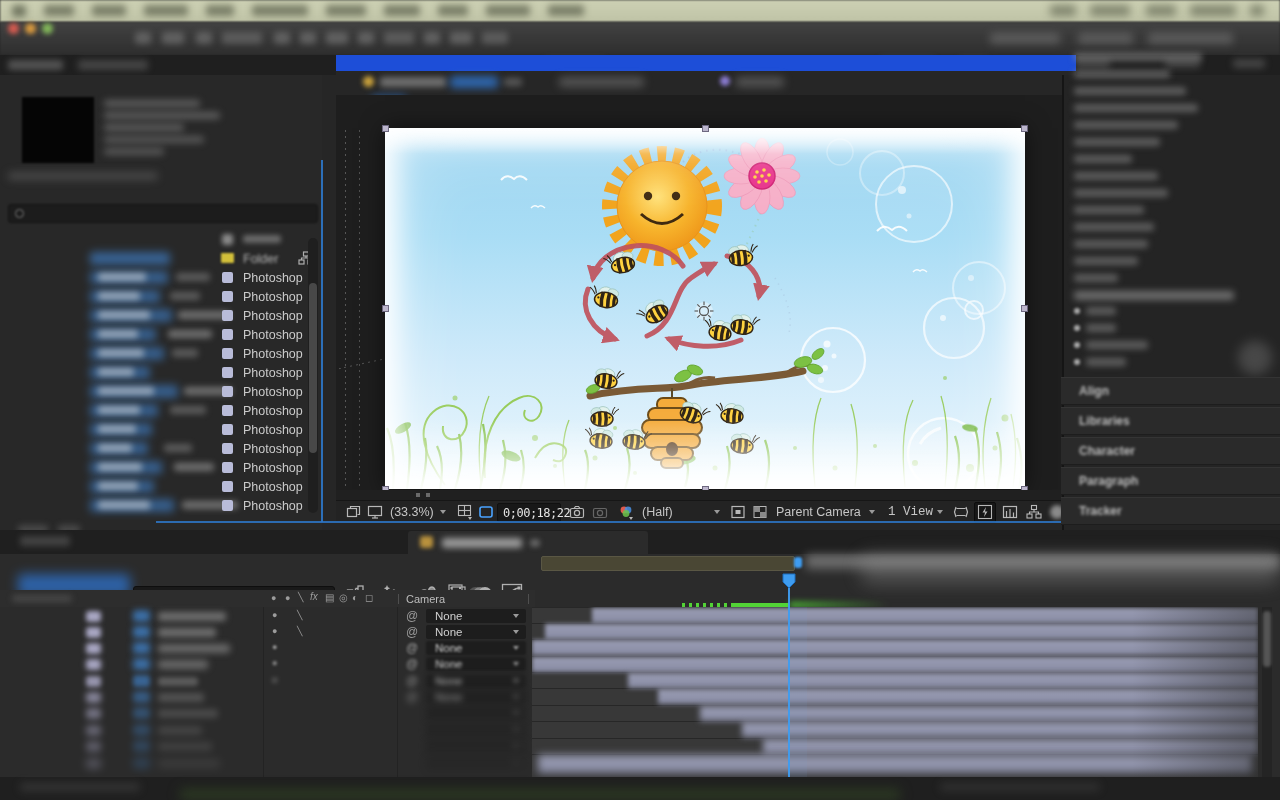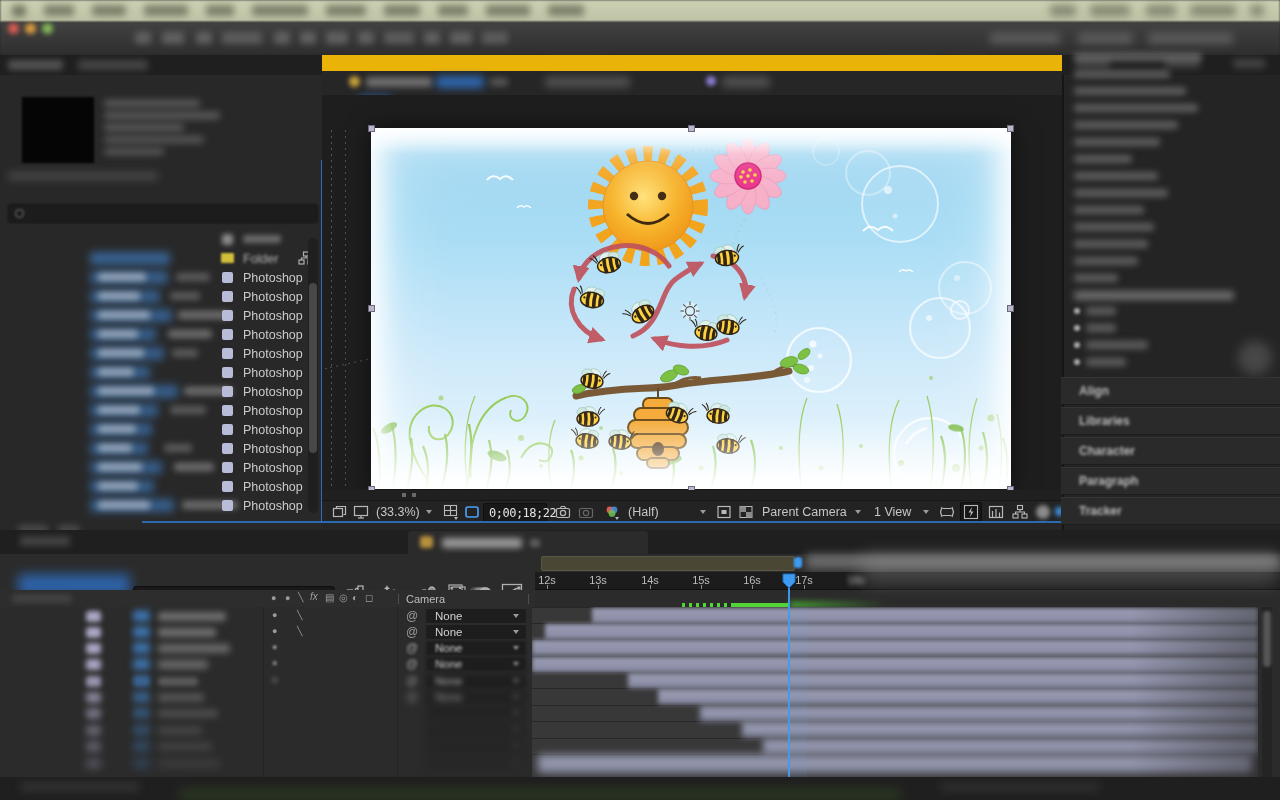--- a/index.html
+++ b/index.html
@@ -210,21 +210,21 @@
       <div class="b" style="left:308px;top:10px;width:10px;height:275px;background:#1f1f1f;border-radius:5px;"></div>
       <div class="b" style="left:309px;top:55px;width:8px;height:170px;background:#484848;border-radius:4px;"></div>
     </div>
 
     <div class="bl" style="left:18px;top:450px;width:30px;height:9px;background:rgba(150,150,150,.3);filter:blur(3px);"></div>
     <div class="bl" style="left:58px;top:450px;width:22px;height:9px;background:rgba(150,150,150,.3);filter:blur(3px);"></div>
   </div>
 
   <div class="b" style="left:321px;top:160px;width:2px;height:362px;background:#2d77c9;filter:blur(.6px);opacity:.9;"></div>
 
-  <div class="b" style="left:322px;top:55px;width:740px;height:467px;background:#eab308;">
+  <div class="b" style="left:336px;top:55px;width:740px;height:467px;background:#1d4ed8;">
 
     <div class="b" style="left:0;top:16px;width:740px;height:24px;background:#262626;">
       <div class="bl" style="left:27px;top:5px;width:11px;height:11px;border-radius:50%;background:#caa23c;filter:blur(2.5px);"></div>
       <div class="bl" style="left:44px;top:6px;width:66px;height:10px;background:rgba(200,200,200,.45);filter:blur(3px);"></div>
       <div class="bl" style="left:114px;top:5px;width:48px;height:12px;background:#2f6fc0;filter:blur(4px);opacity:.9;"></div>
       <div class="bl" style="left:168px;top:7px;width:18px;height:8px;background:rgba(180,180,180,.35);filter:blur(3px);"></div>
       <div class="bl" style="left:223px;top:6px;width:85px;height:10px;background:rgba(170,170,170,.35);filter:blur(4px);"></div>
       <div class="bl" style="left:384px;top:5px;width:10px;height:10px;border-radius:50%;background:#8a7bd0;filter:blur(2px);"></div>
       <div class="bl" style="left:400px;top:6px;width:48px;height:10px;background:rgba(170,170,170,.35);filter:blur(4px);"></div>
       <div class="bl" style="left:36px;top:25px;width:34px;height:11px;background:#2f6fc0;filter:blur(4.5px);opacity:.85;"></div>
@@ -542,21 +542,21 @@
           <rect x="2" y="2.5" width="12" height="11" stroke="#b8b8b8" stroke-width="1.2" fill="none"></rect>
           <rect x="5.5" y="6" width="5" height="4" fill="#b8b8b8"></rect>
         </svg>
       <svg class="icon16" style="left:416px;top:3px;" viewBox="0 0 16 16">
           <rect x="2" y="2.5" width="12" height="11" stroke="#b8b8b8" stroke-width="1" fill="none"></rect>
           <rect x="2" y="2.5" width="6" height="5.5" fill="#8a8a8a"></rect>
           <rect x="8" y="8" width="6" height="5.5" fill="#8a8a8a"></rect>
         </svg>
       <span class="txt vt" style="left:440px;top:4px;">Parent Camera</span>
       <span class="chev" style="position:absolute;left:533px;top:9px;"></span>
-      <span class="txt vt" style="left:552px;top:4px;">1 View</span>
+      <span class="txt vt" style="left:552px;top:4px;font-family:Liberation Mono, monospace;">1 View</span>
       <span class="chev" style="position:absolute;left:601px;top:9px;"></span>
       <svg class="icon16" style="left:617px;top:3px;" viewBox="0 0 16 16">
           <path d="M3,3 L1.5,8 L3,13 M13,3 L14.5,8 L13,13 M3.5,4.5 h9 M3.5,11.5 h9" stroke="#b8b8b8" stroke-width="1.2" fill="none"></path>
         </svg>
       <div class="b" style="left:638px;top:1px;width:20px;height:19px;background:#171717;border:1px solid #0d0d0d;border-radius:2px;">
         <svg class="icon16" style="left:2px;top:1px;" viewBox="0 0 16 16">
             <rect x="1.5" y="1.5" width="13" height="13" stroke="#b8b8b8" stroke-width="1.1" fill="none"></rect>
             <path d="M9,3 L5.5,8.5 h2.5 L7,13 L10.5,7.5 h-2.5 z" fill="#b8b8b8"></path>
           </svg>
       </div>
@@ -683,35 +683,20 @@
           <path d="M4,17 C9,17 9,5 18,5" stroke="#b0b0b0" stroke-width="1.5" fill="none"></path>
           <rect x="3" y="15.5" width="3" height="3" fill="#b0b0b0"></rect>
           <rect x="16.5" y="3.5" width="3" height="3" fill="#b0b0b0"></rect>
         </svg>
     </div>
 
     <div class="b" style="left:541px;top:26px;width:252px;height:13px;background:#4a4734;border:1px solid #5a5744;border-radius:2px;"></div>
     <div class="bl" style="left:806px;top:25px;width:474px;height:15px;background:linear-gradient(180deg,#9a9a9a,#636363);filter:blur(5px);opacity:.75;"></div>
     <div class="bl" style="left:794px;top:27px;width:8px;height:11px;border-radius:3px;background:#3e9cf0;filter:blur(1px);"></div>
 
-    <div class="b" style="left:535px;top:42px;width:745px;height:17px;background:#1c1c1c;border-bottom:1px solid #101010;">
-      <span class="ruler-label" style="left:12px;">12s</span>
-      <span class="ruler-label" style="left:63px;">13s</span>
-      <span class="ruler-label" style="left:115px;">14s</span>
-      <span class="ruler-label" style="left:166px;">15s</span>
-      <span class="ruler-label" style="left:217px;">16s</span>
-      <span class="ruler-label" style="left:269px;">17s</span>
-      <span class="ruler-label" style="left:321px;filter:blur(2.5px);">18s</span>
-      <span class="tick" style="left:12px;"></span>
-        <span class="tick" style="left:63px;"></span>
-      <span class="tick" style="left:115px;"></span>
-        <span class="tick" style="left:166px;"></span>
-      <span class="tick" style="left:217px;"></span>
-        <span class="tick" style="left:269px;"></span>
-    </div>
 
     <div class="bl" style="left:860px;top:24px;width:420px;height:30px;background:#9a9a9a;opacity:.35;filter:blur(9px);border-radius:10px;"></div>
 
     <div class="b" style="left:682px;top:73px;width:50px;height:4px;background:repeating-linear-gradient(90deg,#52d336 0 3px,transparent 3px 7px);"></div>
     <div class="b" style="left:732px;top:73px;width:57px;height:4px;background:#52d336;"></div>
     <div class="bl" style="left:789px;top:72px;width:100px;height:6px;background:linear-gradient(90deg,rgba(82,211,54,.85),rgba(82,211,54,0));filter:blur(3px);"></div>
 
     <div class="b" style="left:0;top:60px;width:535px;height:17px;background:#2d2d2d;border-bottom:1px solid #1e1e1e;">
       <div class="bl" style="left:12px;top:5px;width:60px;height:7px;background:rgba(150,150,150,.25);filter:blur(3px);"></div>
       <span class="txt" style="left:271px;top:3px;font-size:9px;color:#9c9c9c;">●</span>

